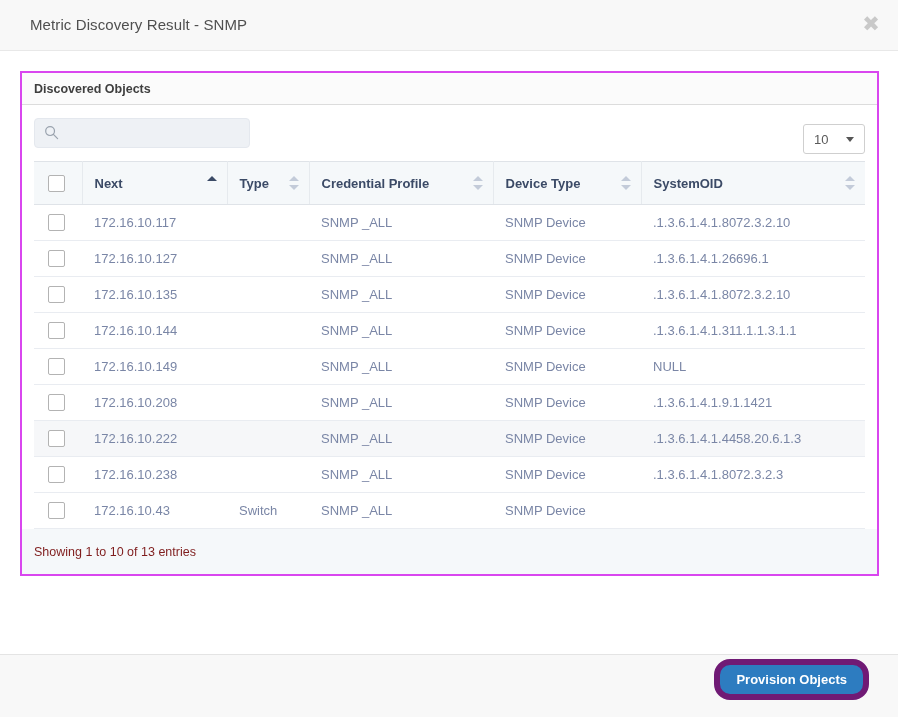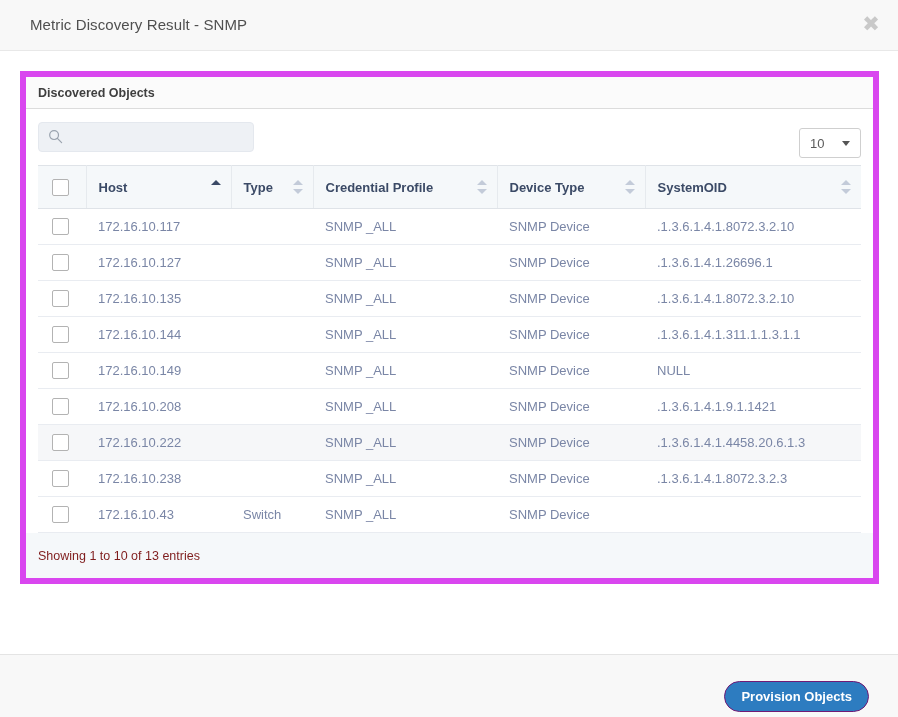--- a/index.html
+++ b/index.html
@@ -51,21 +51,21 @@
   .modal-body {
     position: relative;
     height: 603px;
     background: #ffffff;
     box-sizing: border-box;
     padding: 20px 19px 0 20px;
   }
 
   
   .panel {
-    border: 6px solid #d946ef;
+    border: 2px solid #d946ef;
     background: #ffffff;
     box-sizing: border-box;
   }
   .panel-heading {
     height: 31px;
     background: #fbfbfb;
     border-bottom: 1px solid #dcdcdc;
     padding: 0 12px;
     display: flex;
     align-items: center;
@@ -272,23 +272,23 @@
   .modal-footer {
     position: relative;
     height: 63px;
     background: #f8f8f8;
     border-top: 1px solid #e4e4e4;
     box-sizing: border-box;
   }
   .btn-primary {
     position: absolute;
     right: 29px;
-    top: 26px;
+    top: 4px;
     background: #2d7cc0;
-    border: 1px solid #701a75;
+    border: 6px solid #701a75;
     color: #ffffff;
     font-size: 13px;
     font-weight: bold;
     padding: 7px 16px;
     border-radius: 16px;
     cursor: pointer;
     font-family: "Liberation Sans", sans-serif;
   }
 </style>
 </head>
@@ -336,21 +336,21 @@
           <col class="col-cred">
           <col class="col-devtype">
           <col>
         </colgroup>
         <thead>
           <tr>
             <th class="col-check">
               <span class="cb"></span>
             </th>
             <th>
-              <span>Host</span>
+              <span>Next</span>
               <span class="sort-ind asc">
                 <span class="up"></span>
               </span>
             </th>
             <th>
               <span>Type</span>
               <span class="sort-ind">
                 <span class="up"></span>
                   <span class="down"></span>
               </span>

